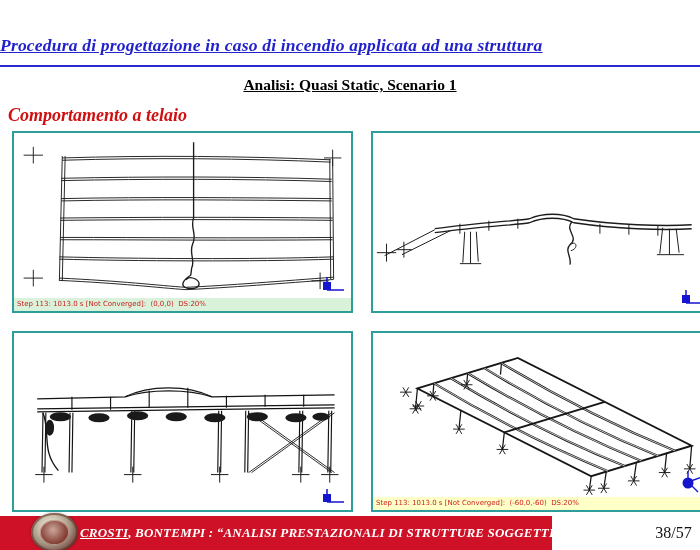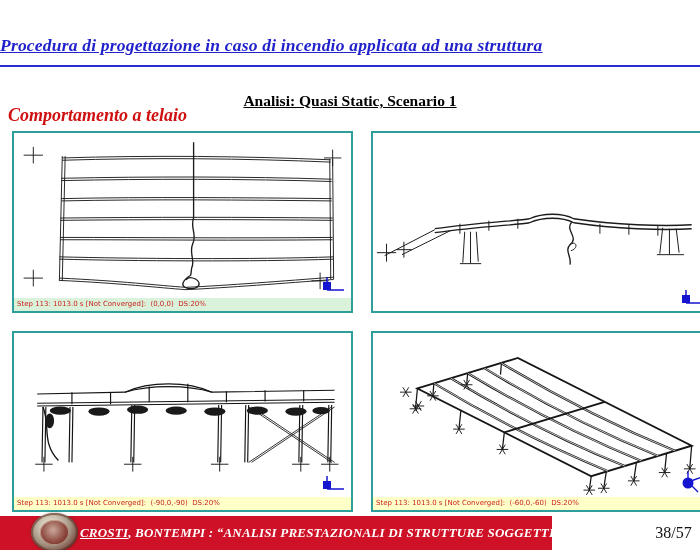--- a/index.html
+++ b/index.html
@@ -8,21 +8,21 @@
     font-family:"Liberation Serif", serif;overflow:hidden;
   }
   .title{
     position:absolute;top:35px;left:0;width:700px;
     font-size:17.5px;font-weight:bold;font-style:italic;color:#2222cc;
     text-decoration:underline;letter-spacing:.2px;
   }
   .hr-blue{position:absolute;top:65px;left:0;width:700px;height:2px;background:#2a2ad0;}
   .subtitle{
     position:absolute;top:76px;left:0;width:700px;text-align:center;
-    font-size:15.5px;font-weight:bold;color:#000;text-decoration:underline;margin-top:16px;
+    font-size:15.5px;font-weight:bold;color:#000;text-decoration:underline;
   }
   .section-label{
     position:absolute;top:105px;left:8px;
     font-size:18px;font-weight:bold;font-style:italic;color:#d01010;
   }
   .panels{
     position:absolute;top:131px;left:12px;width:700px;height:381px;
     display:grid;grid-template-columns:1fr 1fr;grid-template-rows:1fr 1fr;gap:18px;
   }
   .panel{
@@ -173,21 +173,20 @@
           <ellipse cx="292" cy="85" rx="11" ry="4.5"></ellipse>
           <ellipse cx="318" cy="84" rx="9" ry="4"></ellipse>
           <ellipse cx="37" cy="95" rx="4.5" ry="8"></ellipse>
         </g>
       </svg>
       <svg class="axis-icon" width="26" height="22">
         <path d="M7 16 V3 M7 16 H24" stroke="#1515d0" stroke-width="1.5" fill="none"></path>
         <rect x="3" y="8" width="8" height="8" fill="#1515d0"></rect>
       </svg>
     </div>
-    <div class="statusbar status-yellow">Step 113: 1013.0 s [Not Converged]:&nbsp; (-90,0,-90)&nbsp; DS:20%</div>
   </div>
 
   <div class="panel">
     <div class="draw">
       <svg class="figure" viewBox="0 0 349 178" preserveAspectRatio="none">
         <g stroke="#161616" fill="none">
           <path d="M46 60 L150 27 L330 122 L226 155 Z" stroke-width="2"></path>
           <g stroke-width="2.4">
             <path d="M63.3 54.5 Q153 111 243.3 149.5"></path>
             <path d="M80.7 49 Q171 106 260.7 144"></path>

